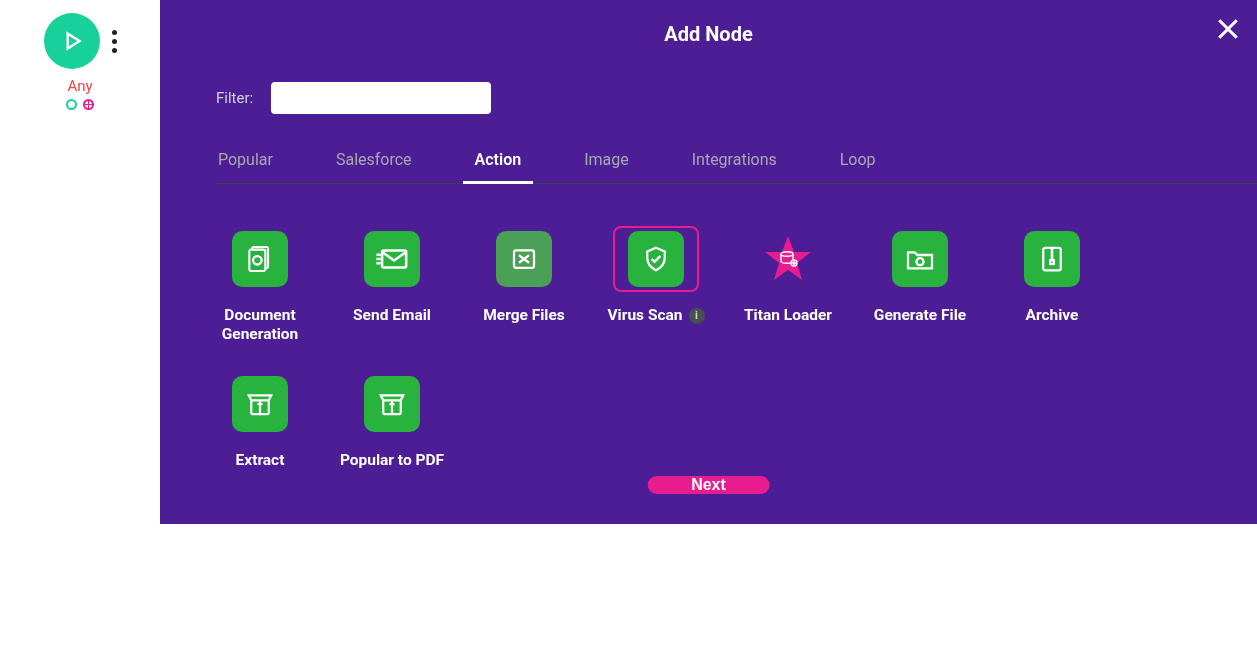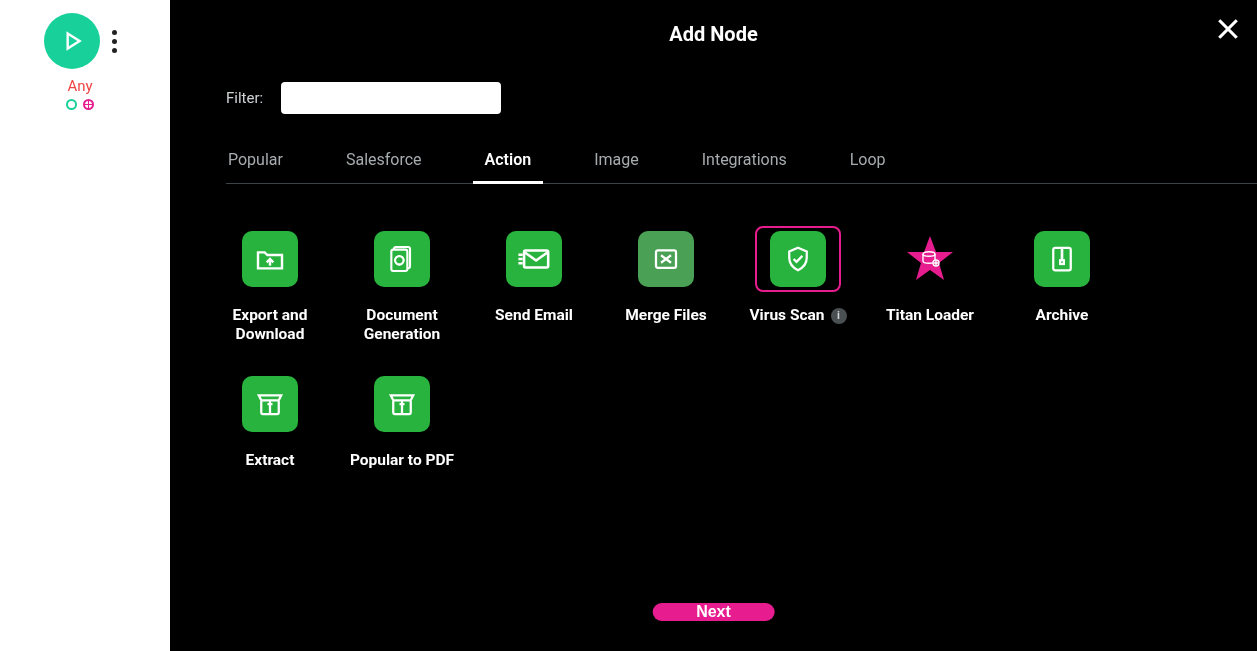--- a/index.html
+++ b/index.html
@@ -68,24 +68,23 @@
   }
   .port-add::before { left: 3px; top: 0px; width: 1px; height: 7px; }
   .port-add::after  { left: 0px; top: 3px; width: 7px; height: 1px; }
 
   
   .modal {
     position: absolute;
     left: 160px;
     top: 0;
     right: 0;
-    height: 651px;
-    background: #000000;
+    height: 524px;
+    background: #4c1d95;
     color: #e9ecef;
-    margin-left: 10px;
   }
   .modal-close {
     position: absolute;
     top: 14px;
     right: 14px;
     width: 30px; height: 30px;
     cursor: pointer;
     color: #fff;
   }
   .modal-close svg { width: 100%; height: 100%; }
@@ -257,34 +256,20 @@
     <div class="tab"><span>Popular</span></div>
     <div class="tab"><span>Salesforce</span></div>
     <div class="tab active"><span>Action</span></div>
     <div class="tab"><span>Image</span></div>
     <div class="tab"><span>Integrations</span></div>
     <div class="tab"><span>Loop</span></div>
   </div>
 
   <div class="grid">
 
-    <div class="tile">
-      <div class="tile-icon-wrap">
-          <div class="tile-icon">
-        <svg viewBox="0 0 24 24" width="32" height="32" fill="none" stroke="currentColor" stroke-width="1.8">
-          <path d="M3 7h5l2 2h11v10H3z"></path>
-          <path d="M12 17v-5"></path>
-              <path d="M9.5 14.5 12 12l2.5 2.5"></path>
-        </svg>
-      </div>
-        </div>
-      <div class="tile-label-row">
-          <div class="tile-label">Export and Download</div>
-        </div>
-    </div>
 
     <div class="tile">
       <div class="tile-icon-wrap">
           <div class="tile-icon">
         <svg viewBox="0 0 24 24" width="32" height="32" fill="none" stroke="currentColor" stroke-width="1.6">
           <rect x="6" y="3" width="12" height="16" rx="1.5"></rect>
           <rect x="4" y="5" width="12" height="16" rx="1.5" fill="#28b33e"></rect>
           <circle cx="10" cy="13" r="3.2"></circle>
           <path d="M10 9.2v1.2M10 15.4v1.2M6.2 13h1.2M12.6 13h1.2M7.4 10.4l.9.9M11.7 14.7l.9.9M12.6 10.4l-.9.9M8.3 14.7l-.9.9"></path>
         </svg>
@@ -352,20 +337,34 @@
             <path d="M12 12h4M14 10v4"></path>
           </g>
         </svg>
       </div>
         </div>
       <div class="tile-label-row">
           <div class="tile-label">Titan Loader</div>
         </div>
     </div>
 
+    <div class="tile">
+      <div class="tile-icon-wrap">
+          <div class="tile-icon">
+        <svg viewBox="0 0 24 24" width="32" height="32" fill="none" stroke="currentColor" stroke-width="1.7">
+          <path d="M3 7h5l2 2h11v10H3z"></path>
+          <circle cx="12" cy="14" r="2.6"></circle>
+          <path d="M12 10.6v1M12 16.4v1M8.6 14h1M14.4 14h1M9.6 11.6l.7.7M13.7 15.7l.7.7M14.4 11.6l-.7.7M10.3 15.7l-.7.7"></path>
+        </svg>
+      </div>
+        </div>
+      <div class="tile-label-row">
+          <div class="tile-label">Generate File</div>
+        </div>
+    </div>
 
     <div class="tile">
       <div class="tile-icon-wrap">
           <div class="tile-icon">
         <svg viewBox="0 0 24 24" width="30" height="30" fill="none" stroke="currentColor" stroke-width="1.8">
           <rect x="5" y="3" width="14" height="18" rx="1.5"></rect>
           <path d="M12 3v10"></path>
           <path d="M11 5h2M11 7h2M11 9h2M11 11h2"></path>
           <rect x="10.5" y="13" width="3" height="3"></rect>
         </svg>

